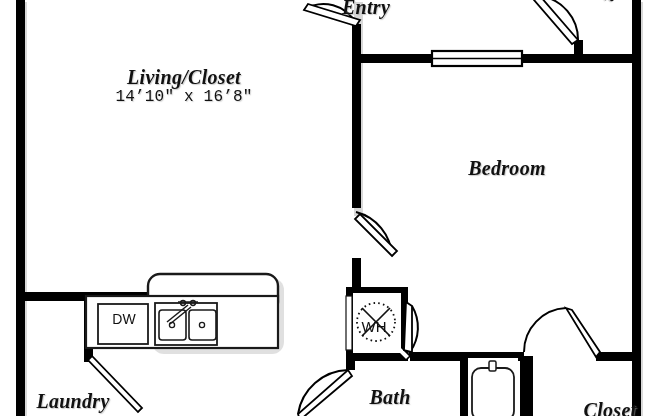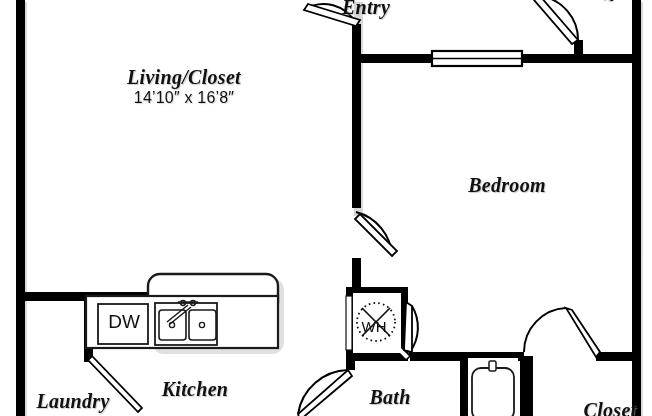--- a/index.html
+++ b/index.html
@@ -35,48 +35,48 @@
   .room-name {
     font-family: "Liberation Serif", serif;
     font-style: italic;
     font-weight: bold;
     font-size: 20px;
     line-height: 22px;
     letter-spacing: 0.3px;
     text-shadow: 1px 1px 1px rgba(160,160,160,0.55);
   }
   .room-dims {
-    font-family: Liberation Sans, sans-serif;
+    font-family: Liberation Mono, monospace;
     font-weight: normal;
     font-size: 16px;
     line-height: 19px;
     letter-spacing: 0.2px;
     text-shadow: 1px 1px 1px rgba(170,170,170,0.5);
   }
   .label-living { left: 34px; top: 66px; width: 300px; }
   .label-entry  { left: 286px; top: -4px; width: 160px; }
-  .label-bedroom{ left: 392px; top: 174px; width: 230px; }
+  .label-bedroom{ left: 392px; top: 157px; width: 230px; }
   .label-storage{
     left: 566px; top: -24px; width: 90px;
     transform: rotate(90deg);
     transform-origin: 50% 50%;
   }
   .label-kitchen{ left: 110px; top: 378px; width: 170px; }
   .label-laundry{ left: -2px; top: 390px; width: 150px; }
   .label-bath   { left: 320px; top: 386px; width: 140px; }
   .label-closet { left: 555px; top: 399px; width: 110px; font-size: 18px; }
   .fixture-text {
     position: absolute;
     font-family: "Liberation Sans", sans-serif;
     color: #111111;
     pointer-events: none;
     white-space: nowrap;
     text-align: center;
   }
-  .dw-text { left: 104px; top: 311px; width: 40px; font-size: 19px; }
+  .dw-text { left: 104px; top: 311px; width: 40px; font-size: 14px; }
   .wh-text { left: 356px; top: 318px; width: 36px; font-size: 15px; }
 </style>
 </head>
 <body>
 
 <div id="floorplan">
 
   <svg id="plan-svg" width="652" height="416" viewBox="0 0 652 416">
 
     <g fill="#b9b9b9" opacity="0.55">
@@ -232,23 +232,20 @@
   </div>
 
   <div class="room-label label-bedroom">
     <div class="room-name">Bedroom</div>
   </div>
 
   <div class="room-label label-storage">
     <div class="room-name">age</div>
   </div>
 
-  <div class="room-label label-kitchen">
-    <div class="room-name">Kitchen</div>
-  </div>
 
   <div class="room-label label-laundry">
     <div class="room-name">Laundry</div>
   </div>
 
   <div class="room-label label-bath">
     <div class="room-name">Bath</div>
   </div>
 
   <div class="room-label label-closet">

